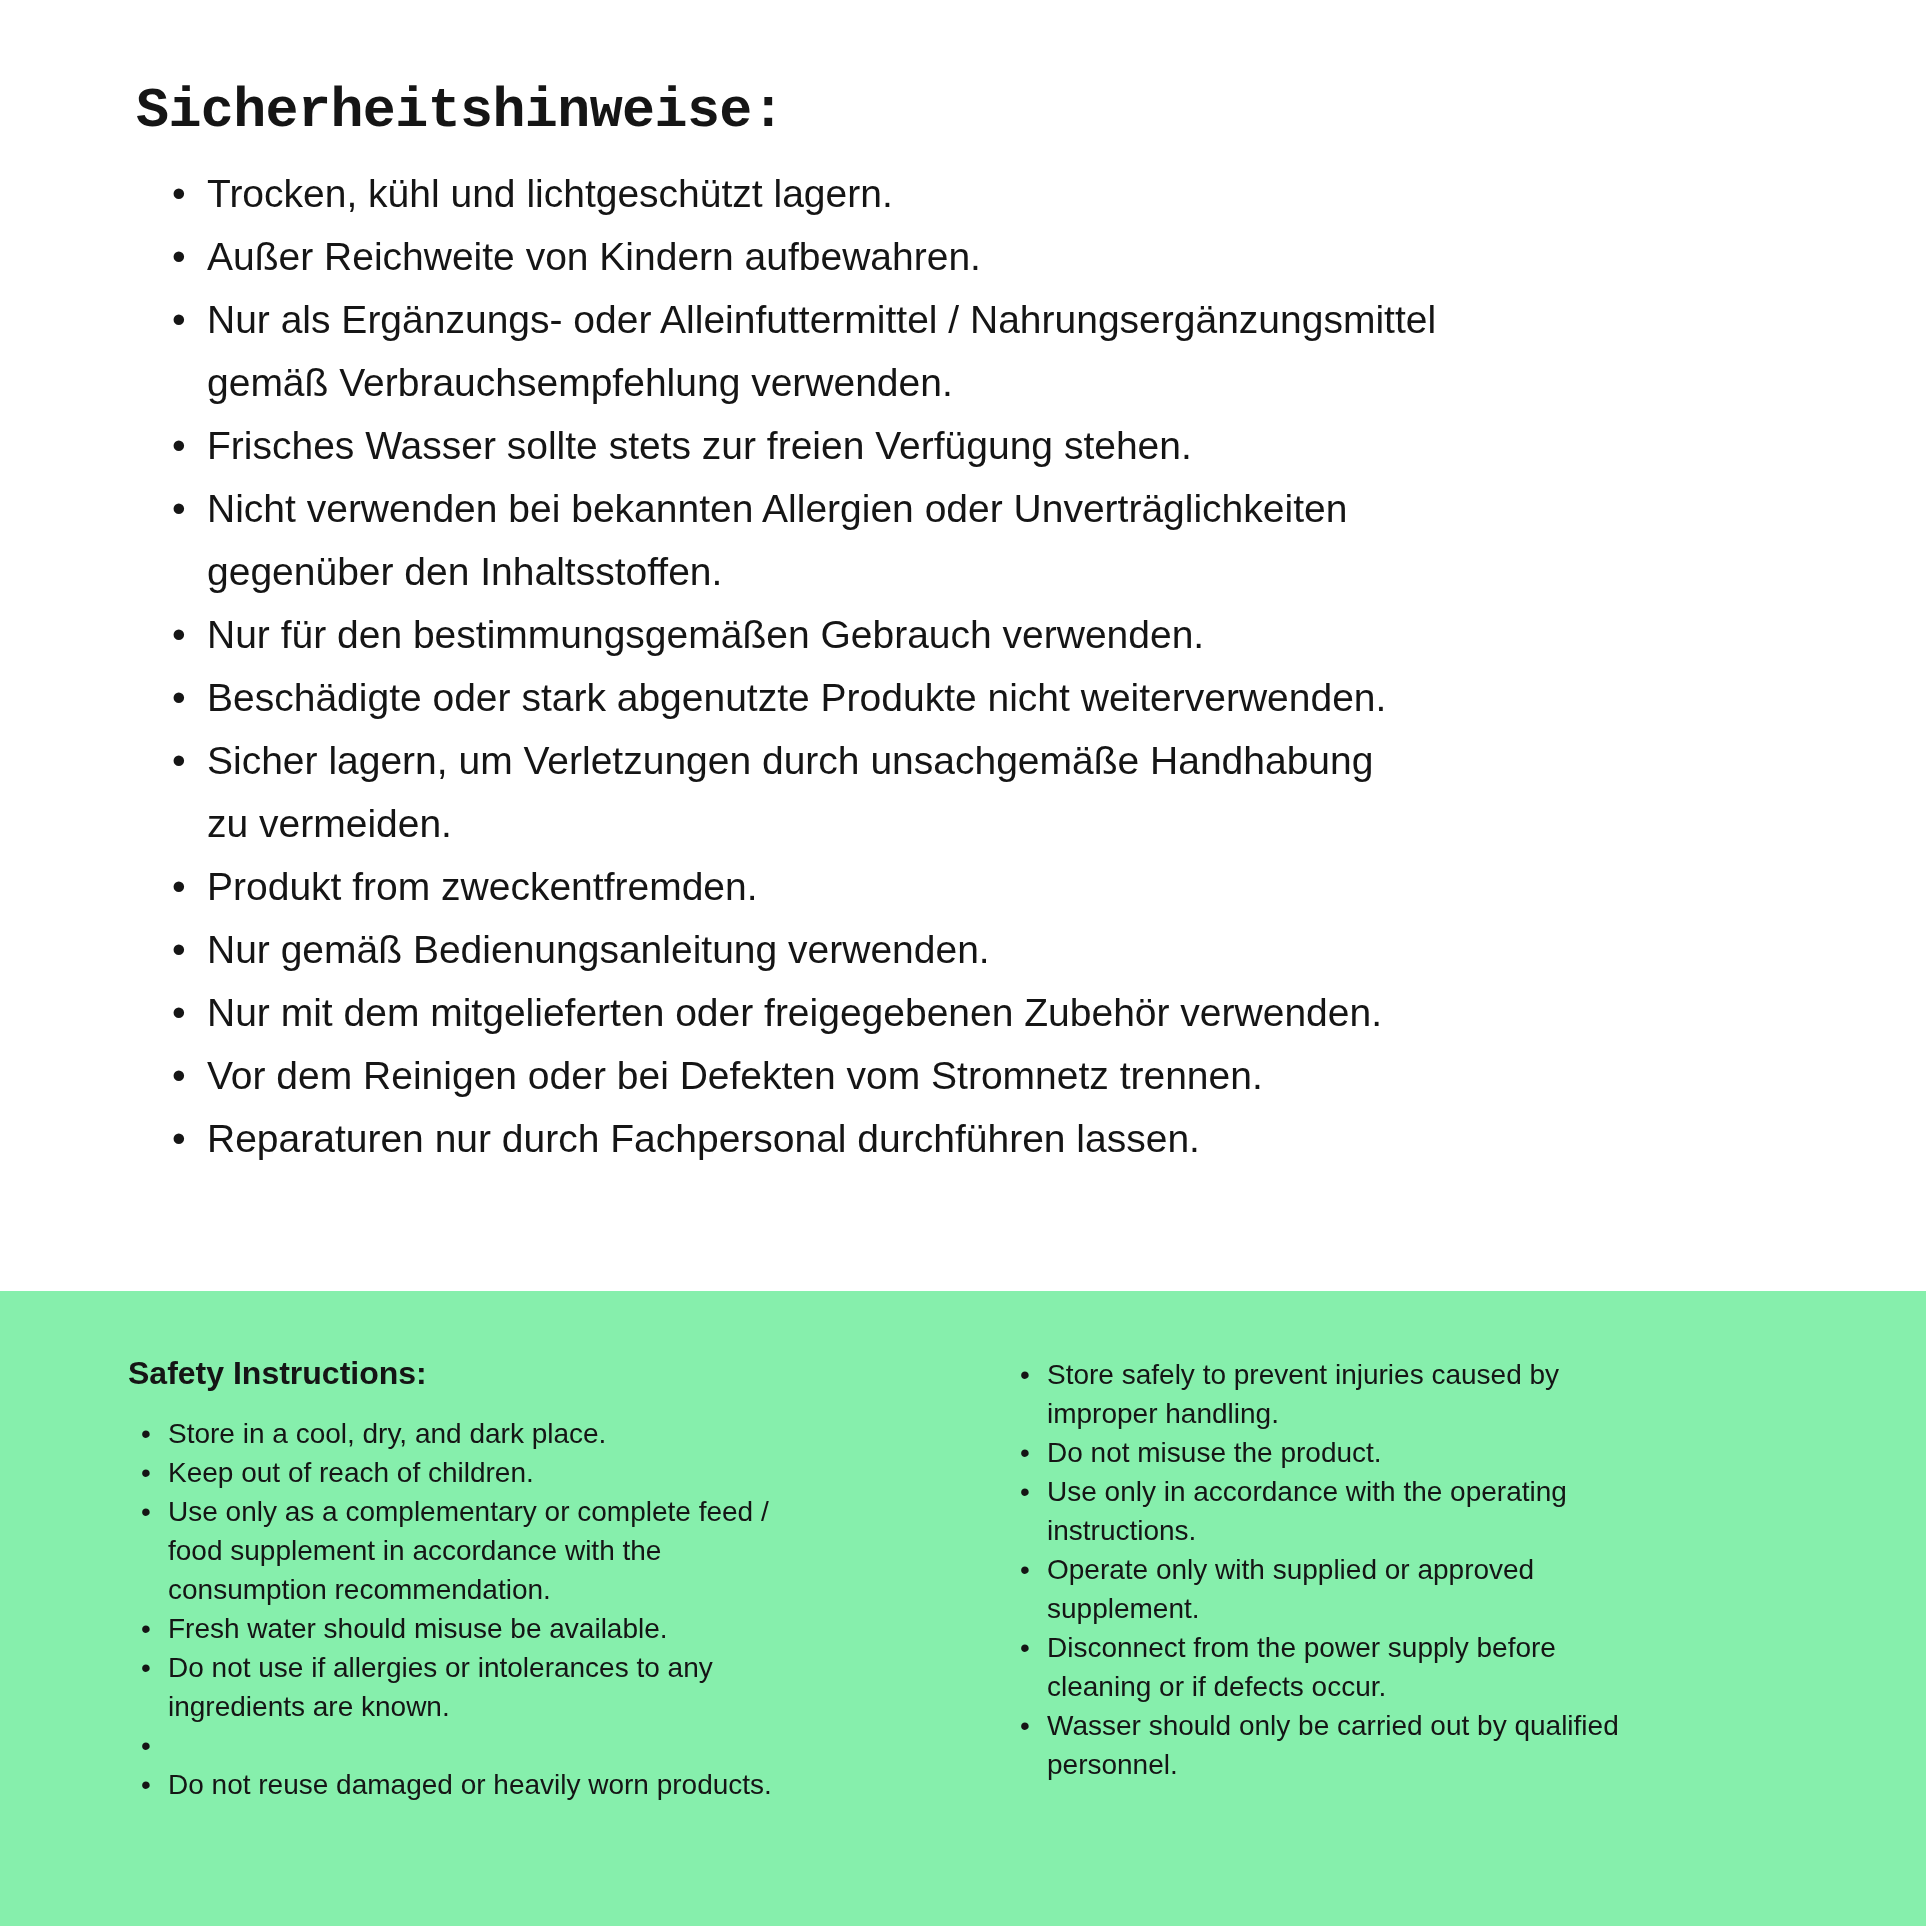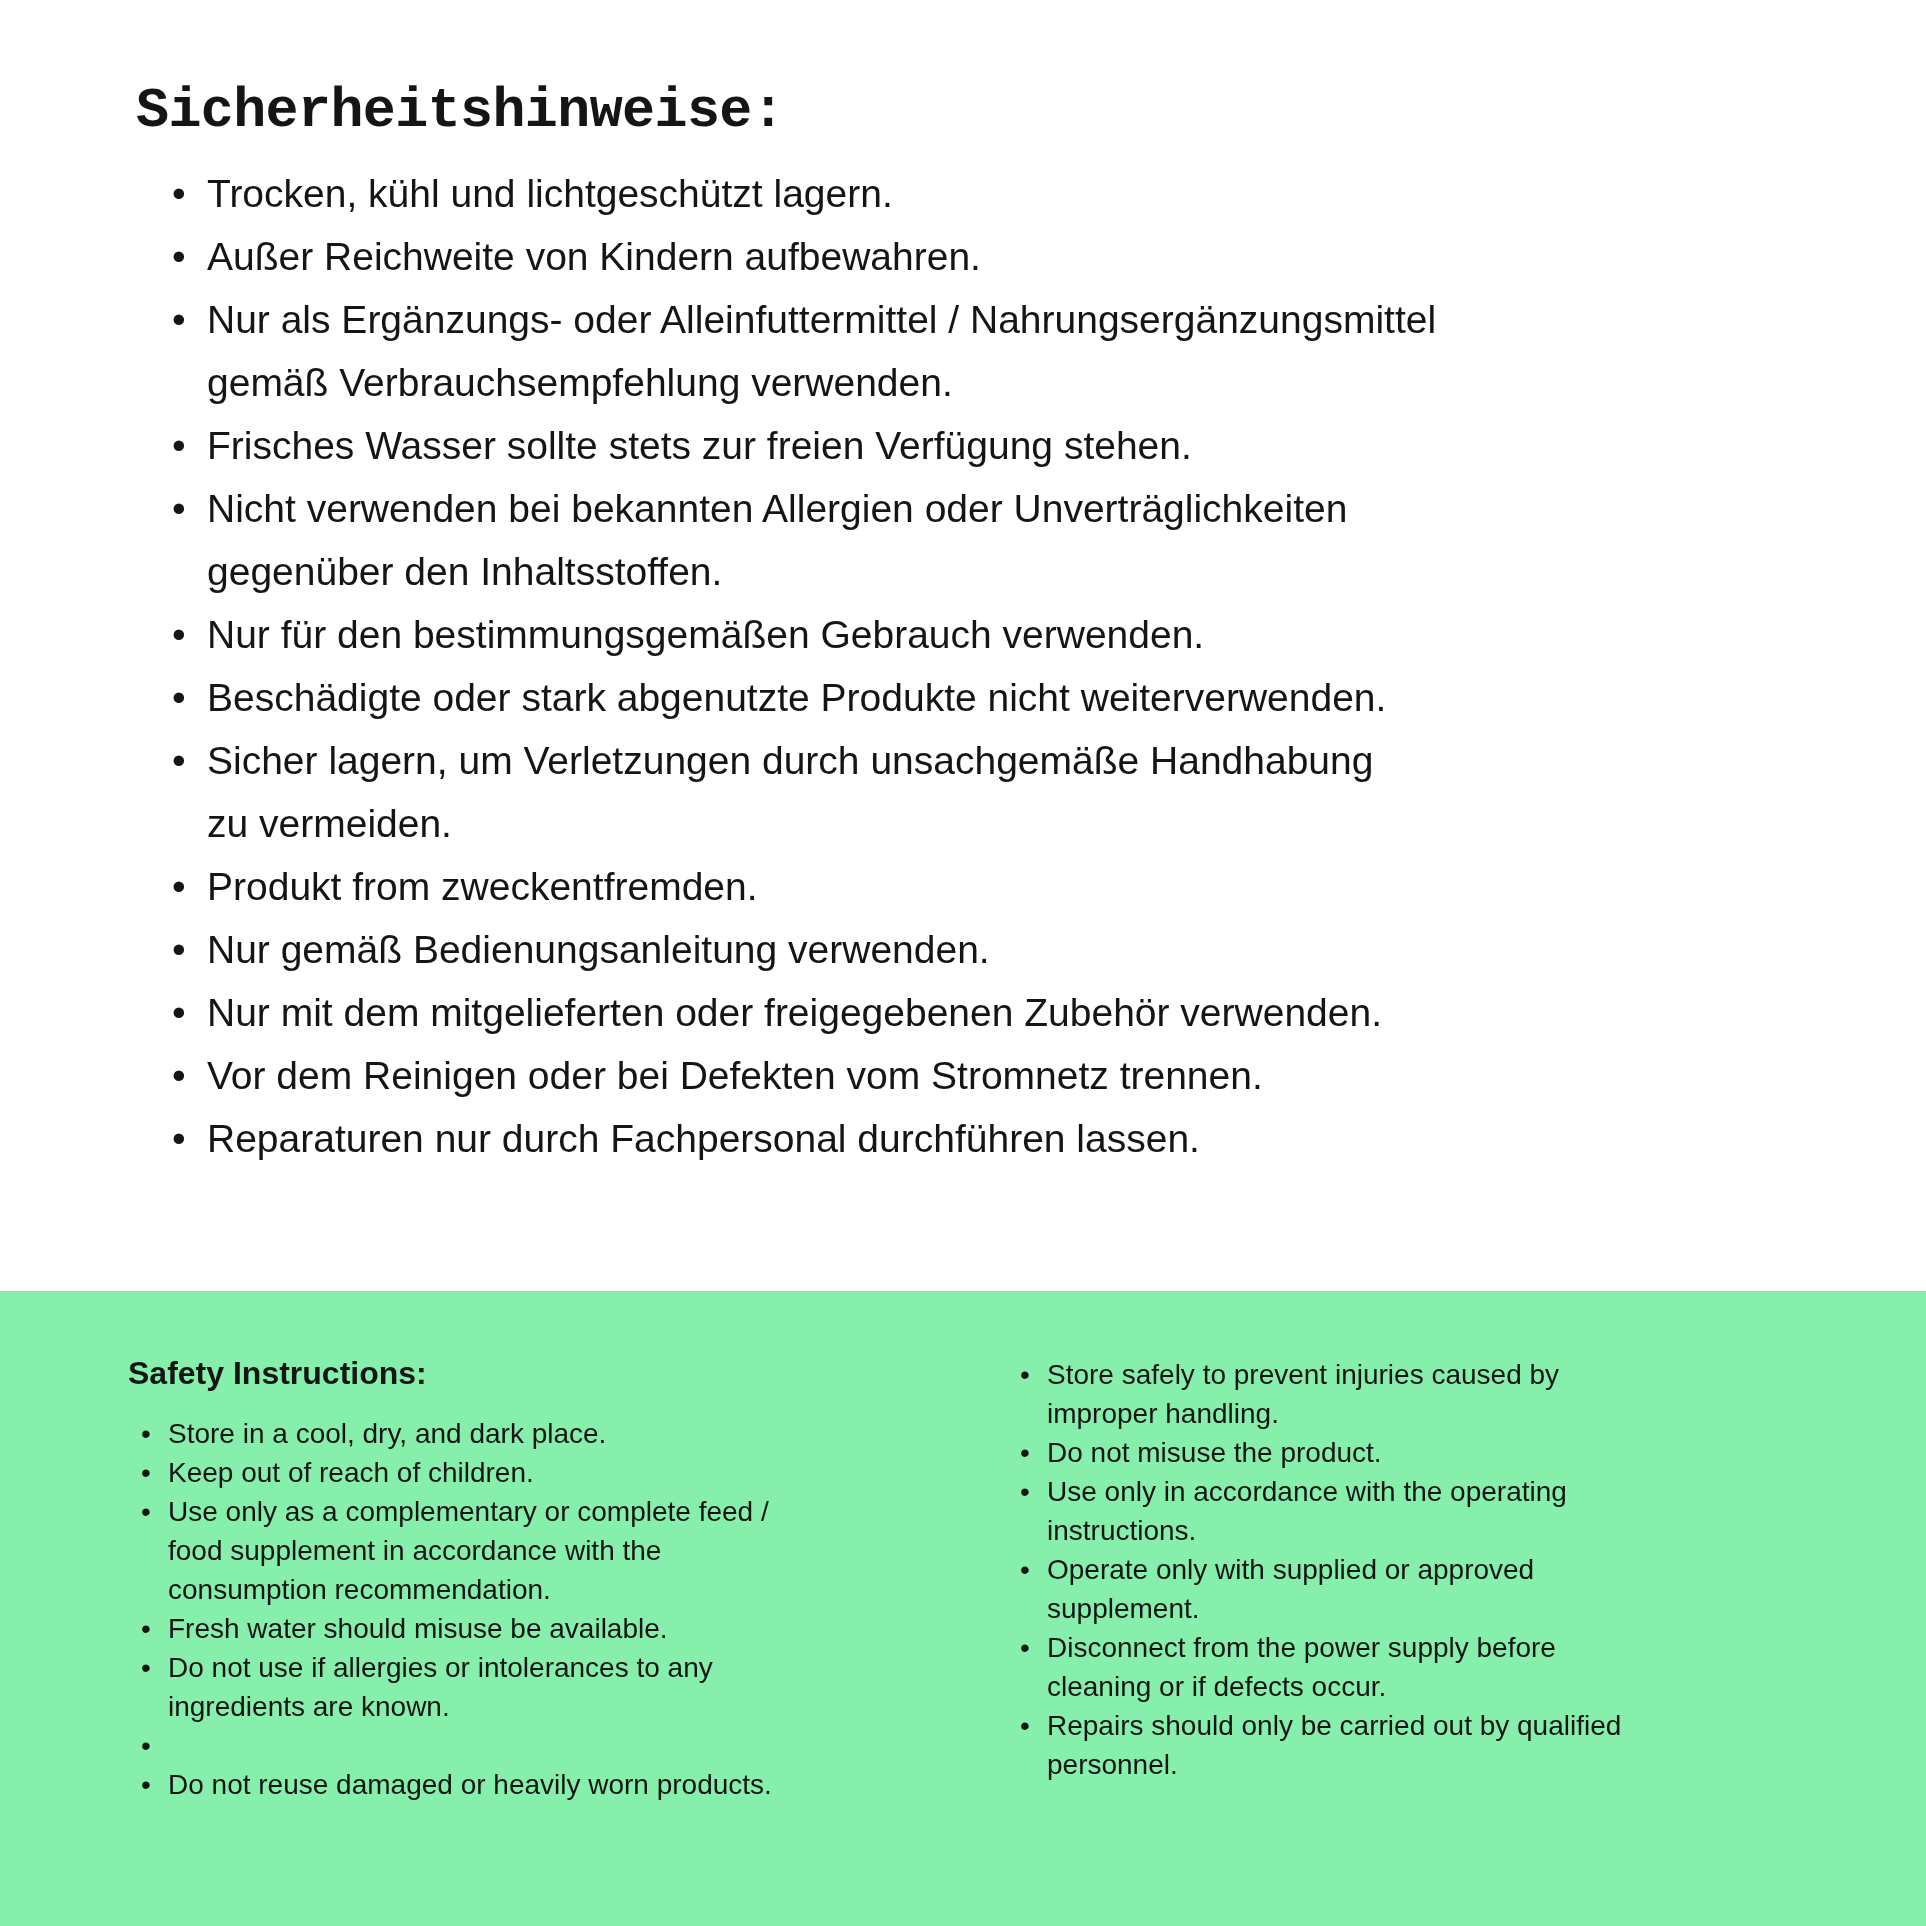--- a/index.html
+++ b/index.html
@@ -242,21 +242,21 @@
           <div class="li">
             <span class="bullet">•</span>
             <div class="text">
               <div class="line">Disconnect from the power supply before</div>
               <div class="line">cleaning or if defects occur.</div>
             </div>
           </div>
           <div class="li">
             <span class="bullet">•</span>
             <div class="text">
-              <div class="line">Repairs should only be carried out by qualified</div>
+              <div class="line">Wasser should only be carried out by qualified</div>
               <div class="line">personnel.</div>
             </div>
           </div>
         </div>
     </div>
   </section>
 
 </div>
 
 

